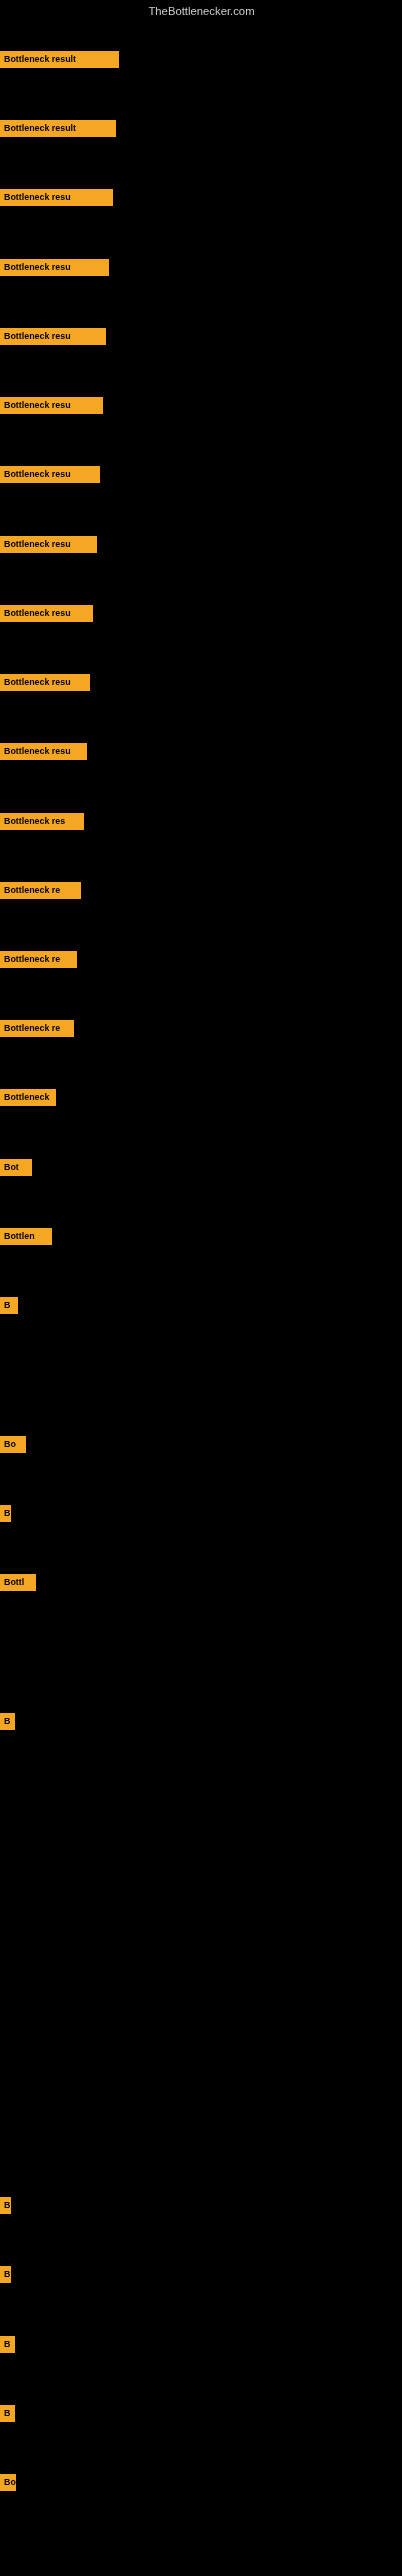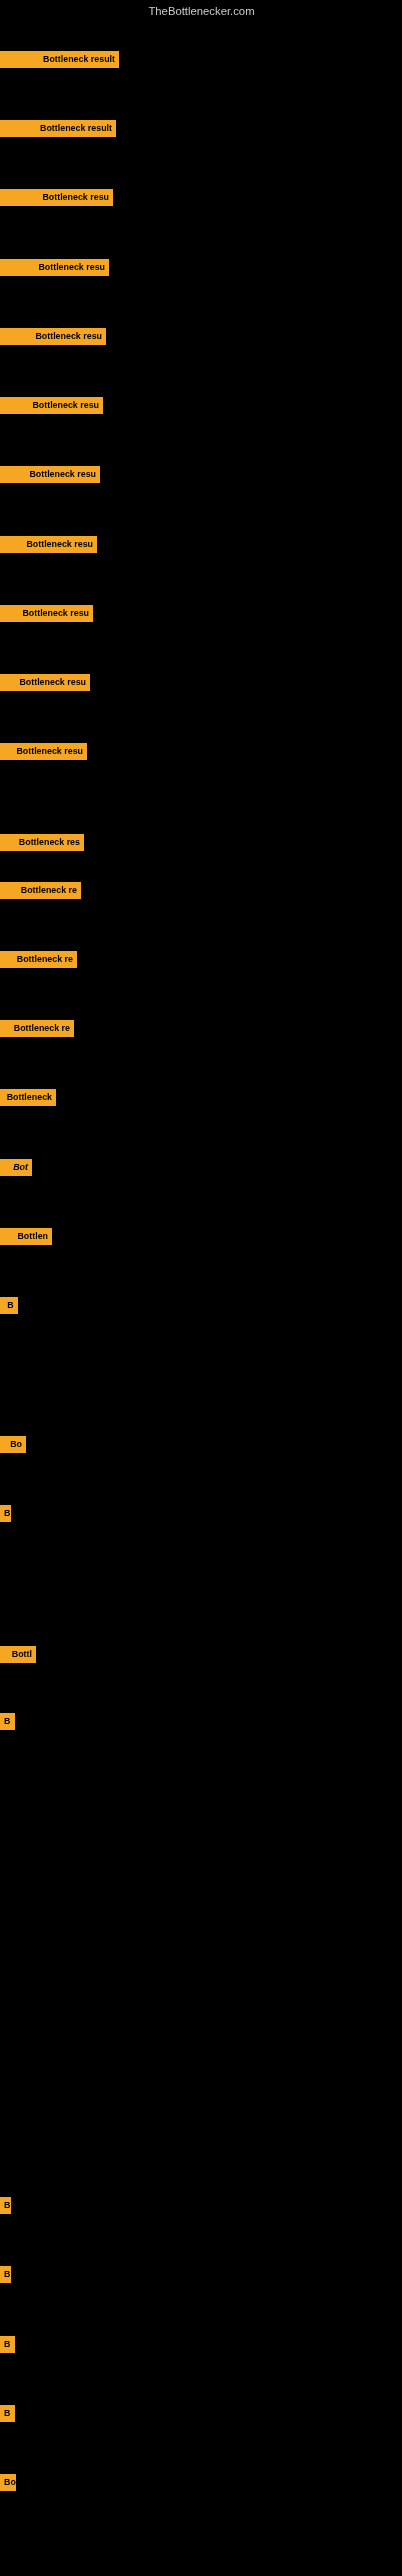--- a/index.html
+++ b/index.html
@@ -34,43 +34,43 @@
       left: 0;
       height: 17.7px;
       line-height: 13px;
     }
   </style>
 </head>
 <body>
 
 <div class="site-title">TheBottlenecker.com</div>
 
-<div id="bars-container" style="position:relative; width:363px; height:2536px;text-align:right;">
+<div id="bars-container" style="position:relative; width:363px; height:2536px;">
     <div class="bottleneck-bar" style="top: 29px; width: 119px;">Bottleneck result</div>
     <div class="bottleneck-bar" style="top: 98px; width: 116px;">Bottleneck result</div>
     <div class="bottleneck-bar" style="top: 167px; width: 113px;">Bottleneck resu</div>
     <div class="bottleneck-bar" style="top: 237px; width: 109px;">Bottleneck resu</div>
     <div class="bottleneck-bar" style="top: 306px; width: 106px;">Bottleneck resu</div>
     <div class="bottleneck-bar" style="top: 375px; width: 103px;">Bottleneck resu</div>
     <div class="bottleneck-bar" style="top: 444px; width: 100px;">Bottleneck resu</div>
     <div class="bottleneck-bar" style="top: 514px; width: 97px;">Bottleneck resu</div>
     <div class="bottleneck-bar" style="top: 583px; width: 93px;">Bottleneck resu</div>
     <div class="bottleneck-bar" style="top: 652px; width: 90px;">Bottleneck resu</div>
     <div class="bottleneck-bar" style="top: 721px; width: 87px;">Bottleneck resu</div>
-    <div class="bottleneck-bar" style="top: 812px; width: 84px;">Bottleneck res</div>
+    <div class="bottleneck-bar" style="top: 791px; width: 84px;">Bottleneck res</div>
     <div class="bottleneck-bar" style="top: 860px; width: 81px;">Bottleneck re</div>
     <div class="bottleneck-bar" style="top: 929px; width: 77px;">Bottleneck re</div>
     <div class="bottleneck-bar" style="top: 998px; width: 74px;">Bottleneck re</div>
     <div class="bottleneck-bar" style="top: 1067px; width: 56px;">Bottleneck</div>
-    <div class="bottleneck-bar" style="top: 1137px; width: 32px; font-style: italic;">Bot</div>
+    <div class="bottleneck-bar" style="top: 1137px; width: 32px;">Bot</div>
     <div class="bottleneck-bar" style="top: 1206px; width: 52px;">Bottlen</div>
     <div class="bottleneck-bar" style="top: 1275px; width: 17.7px;">B</div>
     <div class="bottleneck-bar" style="top: 1414px; width: 26px;">Bo</div>
     <div class="bottleneck-bar" style="top: 1483px; width: 11.3px;">B</div>
-    <div class="bottleneck-bar" style="top: 1624px; width: 36px;">Bottl</div>
+    <div class="bottleneck-bar" style="top: 1552px; width: 36px;">Bottl</div>
     <div class="bottleneck-bar" style="top: 1691px; width: 14.5px;">B</div>
     <div class="bottleneck-bar" style="top: 2175px; width: 11.3px;">B</div>
     <div class="bottleneck-bar" style="top: 2244px; width: 11.3px;">B</div>
     <div class="bottleneck-bar" style="top: 2314px; width: 14.5px;">B</div>
     <div class="bottleneck-bar" style="top: 2383px; width: 14.5px;">B</div>
     <div class="bottleneck-bar" style="top: 2452px; width: 16px;">Bo</div>
   </div>
 
 
 </body></html>

